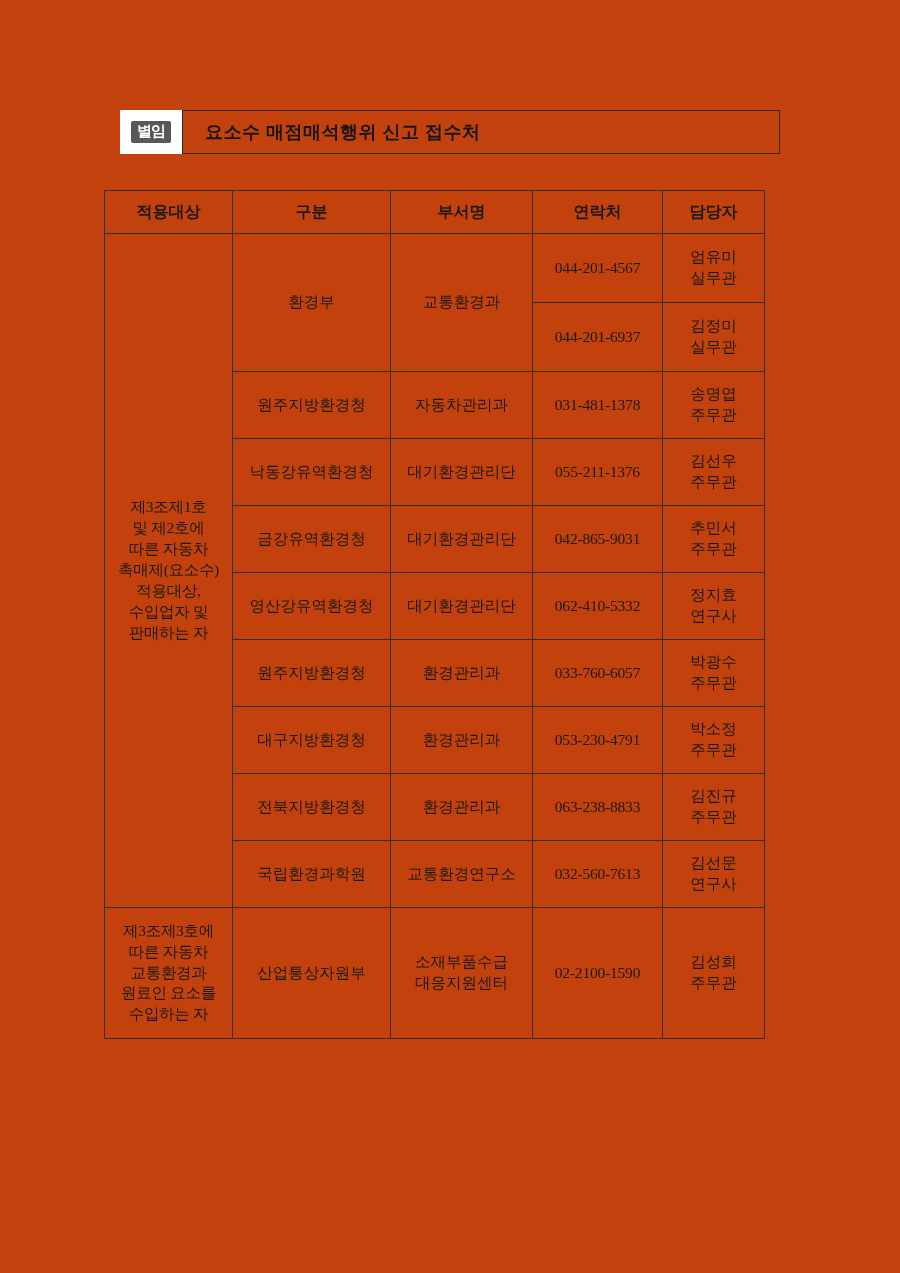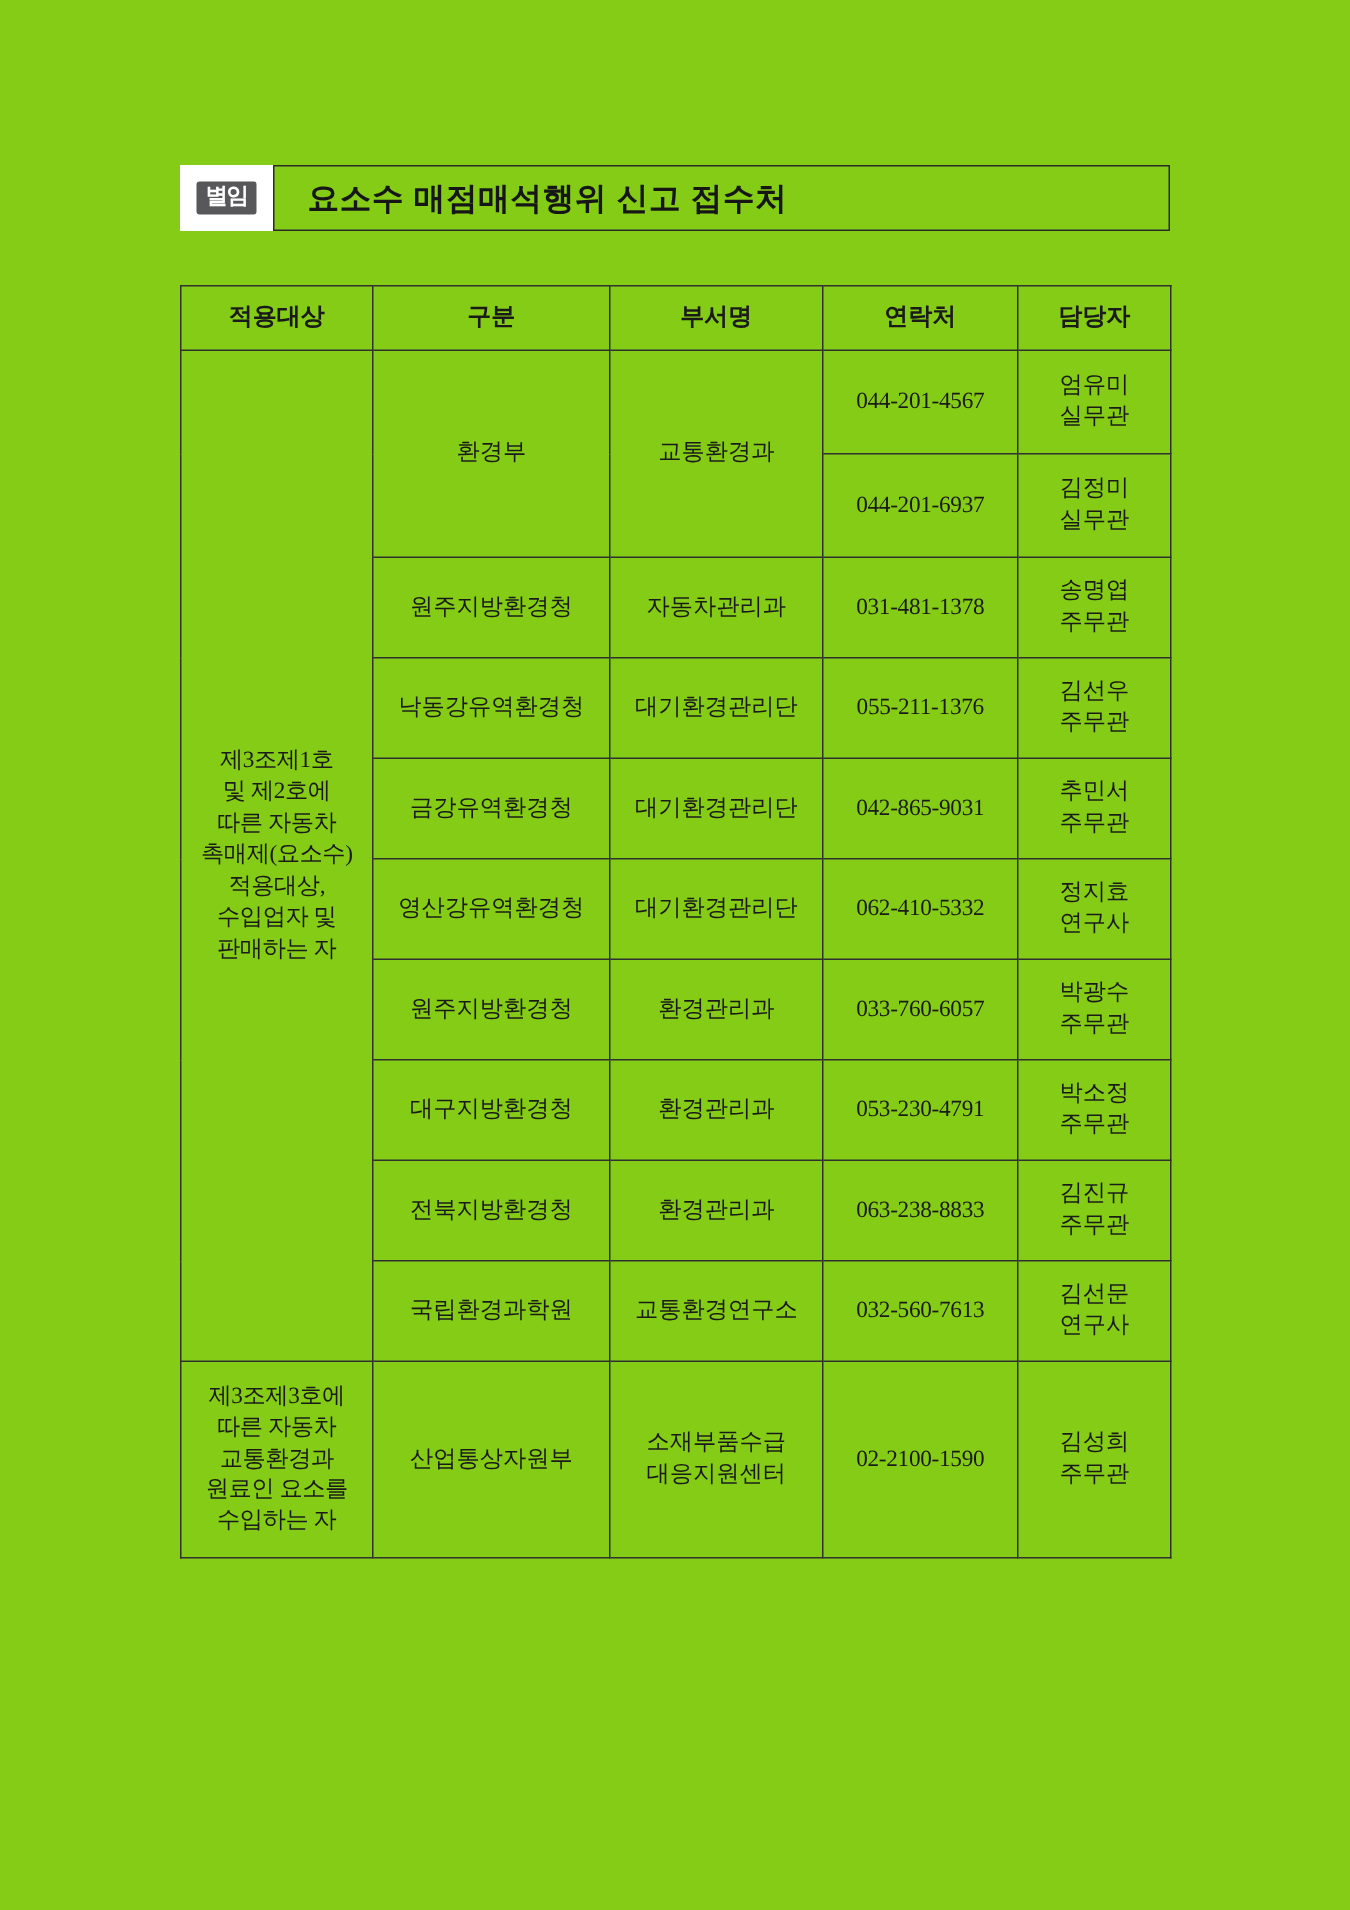--- a/index.html
+++ b/index.html
@@ -12,21 +12,21 @@
     background: #ffffff;
     font-family: "Liberation Serif", serif;
     color: #1b1b1b;
     position: relative;
     overflow: hidden;
   }
   
   .page {
     position: absolute;
     inset: 0;
-    background: #84cc16;
+    background: #c2410c;
   }
   .title-row {
     position: absolute;
     left: 120px;
     top: 110px;
     width: 660px;
     height: 44px;
     display: flex;
     align-items: stretch;
   }
@@ -50,29 +50,29 @@
   }
   .title-box {
     flex: 1;
     border: 1.6px solid #2a2a2a;
     display: flex;
     align-items: center;
     padding-left: 22px;
     box-sizing: border-box;
   }
   .title-text {
-    font-size: 21px;
+    font-size: 18px;
     font-weight: bold;
     letter-spacing: 0.5px;
     font-family: "Liberation Sans", sans-serif;
     color: #161616;
   }
   table.contact-table {
     position: absolute;
-    left: 120px;
+    left: 104px;
     top: 190px;
     width: 660px;
     border-collapse: collapse;
     table-layout: fixed;
   }
   table.contact-table th,
   table.contact-table td {
     border: 1.2px solid #303030;
     text-align: center;
     vertical-align: middle;

